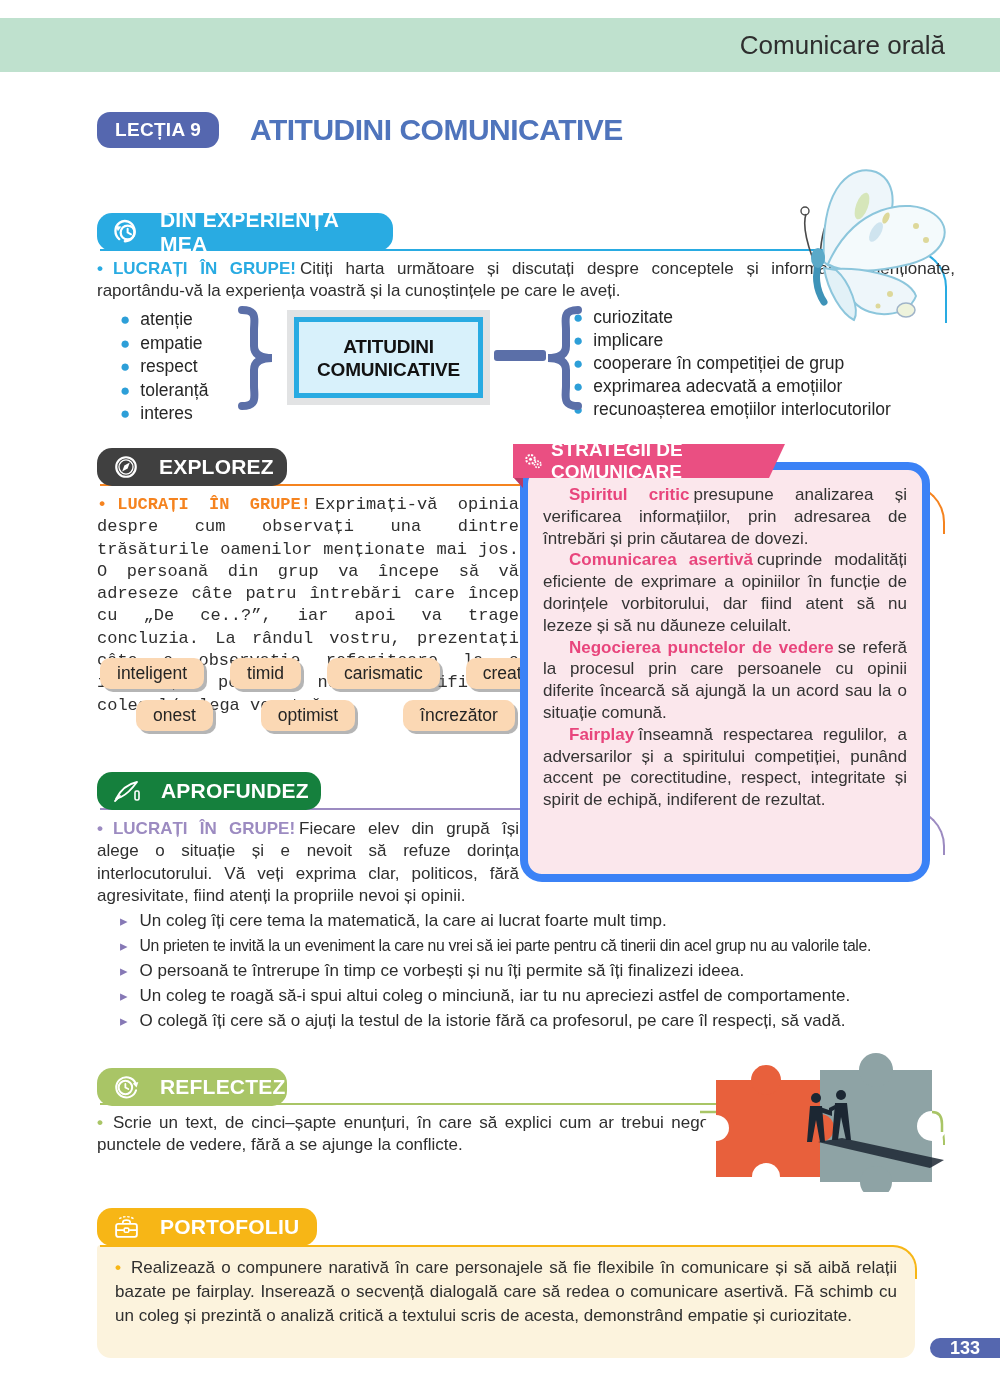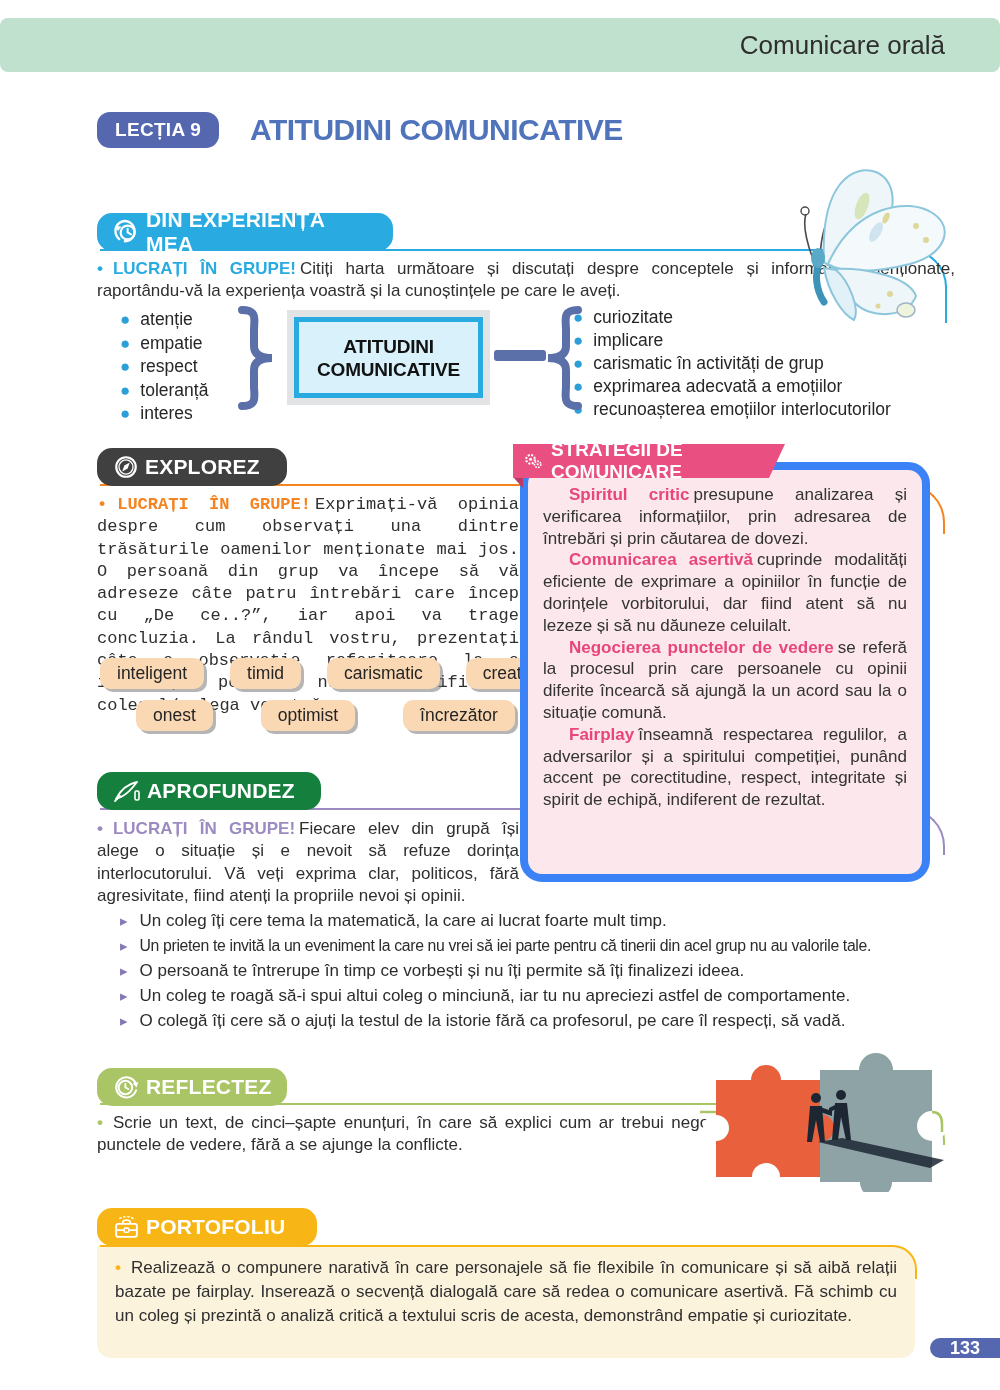--- a/index.html
+++ b/index.html
@@ -1,31 +1,31 @@
 <!DOCTYPE html>
 <html><head>
 <meta charset="utf-8">
 <style>
   html,body{margin:0;padding:0;background:#ffffff;}
   body{font-family:"Liberation Sans", sans-serif; color:#303030;}
   .page{position:relative;width:1000px;height:1390px;background:#ffffff;overflow:hidden;}
 
   
-  .band{position:absolute;left:0;top:18px;width:1000px;height:54px;background:#bfe1ce;border-radius:8px;}
+  .band{position:absolute;left:0;top:18px;width:1000px;height:54px;background:#bfe1ce;}
   .band .bandtitle{position:absolute;right:55px;top:0;line-height:54px;font-size:26px;color:#2e2e2e;}
 
   
   .lesson-badge{position:absolute;left:97px;top:112px;background:#5567af;color:#fff;
     font-weight:bold;font-size:19px;padding:7px 18px;border-radius:13px;letter-spacing:.3px;}
   .lesson-title{position:absolute;left:250px;top:113px;color:#4f74bc;font-weight:bold;
     font-size:30px;letter-spacing:-.5px;}
 
   
   .pill{position:absolute;height:38px;border-radius:15px;display:flex;align-items:center;
-    gap:6px;padding:0 16px;box-sizing:border-box;color:#fff;font-weight:bold;font-size:21px;
+    gap:20px;padding:0 16px;box-sizing:border-box;color:#fff;font-weight:bold;font-size:21px;
     letter-spacing:.2px;z-index:3;}
   .pill svg{flex:0 0 auto;}
 
   
   .uline{position:absolute;border-top:2.5px solid;border-right:2.5px solid;
     border-top-right-radius:38px;z-index:0;}
 
   .bullet{font-weight:bold;margin-right:10px;}
   .para{position:absolute;font-size:17px;line-height:22.3px;text-align:justify;color:#2f2f2f;}
   .lead{font-weight:bold;margin-right:4px;}
@@ -168,21 +168,21 @@
     <div>
         <span class="dot">●</span>
         <span>curiozitate</span>
       </div>
     <div>
         <span class="dot">●</span>
         <span>implicare</span>
       </div>
     <div>
         <span class="dot">●</span>
-        <span>carismatic în activități de grup</span>
+        <span>cooperare în competiției de grup</span>
       </div>
     <div>
         <span class="dot">●</span>
         <span>exprimarea adecvată a emoțiilor</span>
       </div>
     <div>
         <span class="dot">●</span>
         <span>recunoașterea emoțiilor interlocutorilor</span>
       </div>
   </div>

